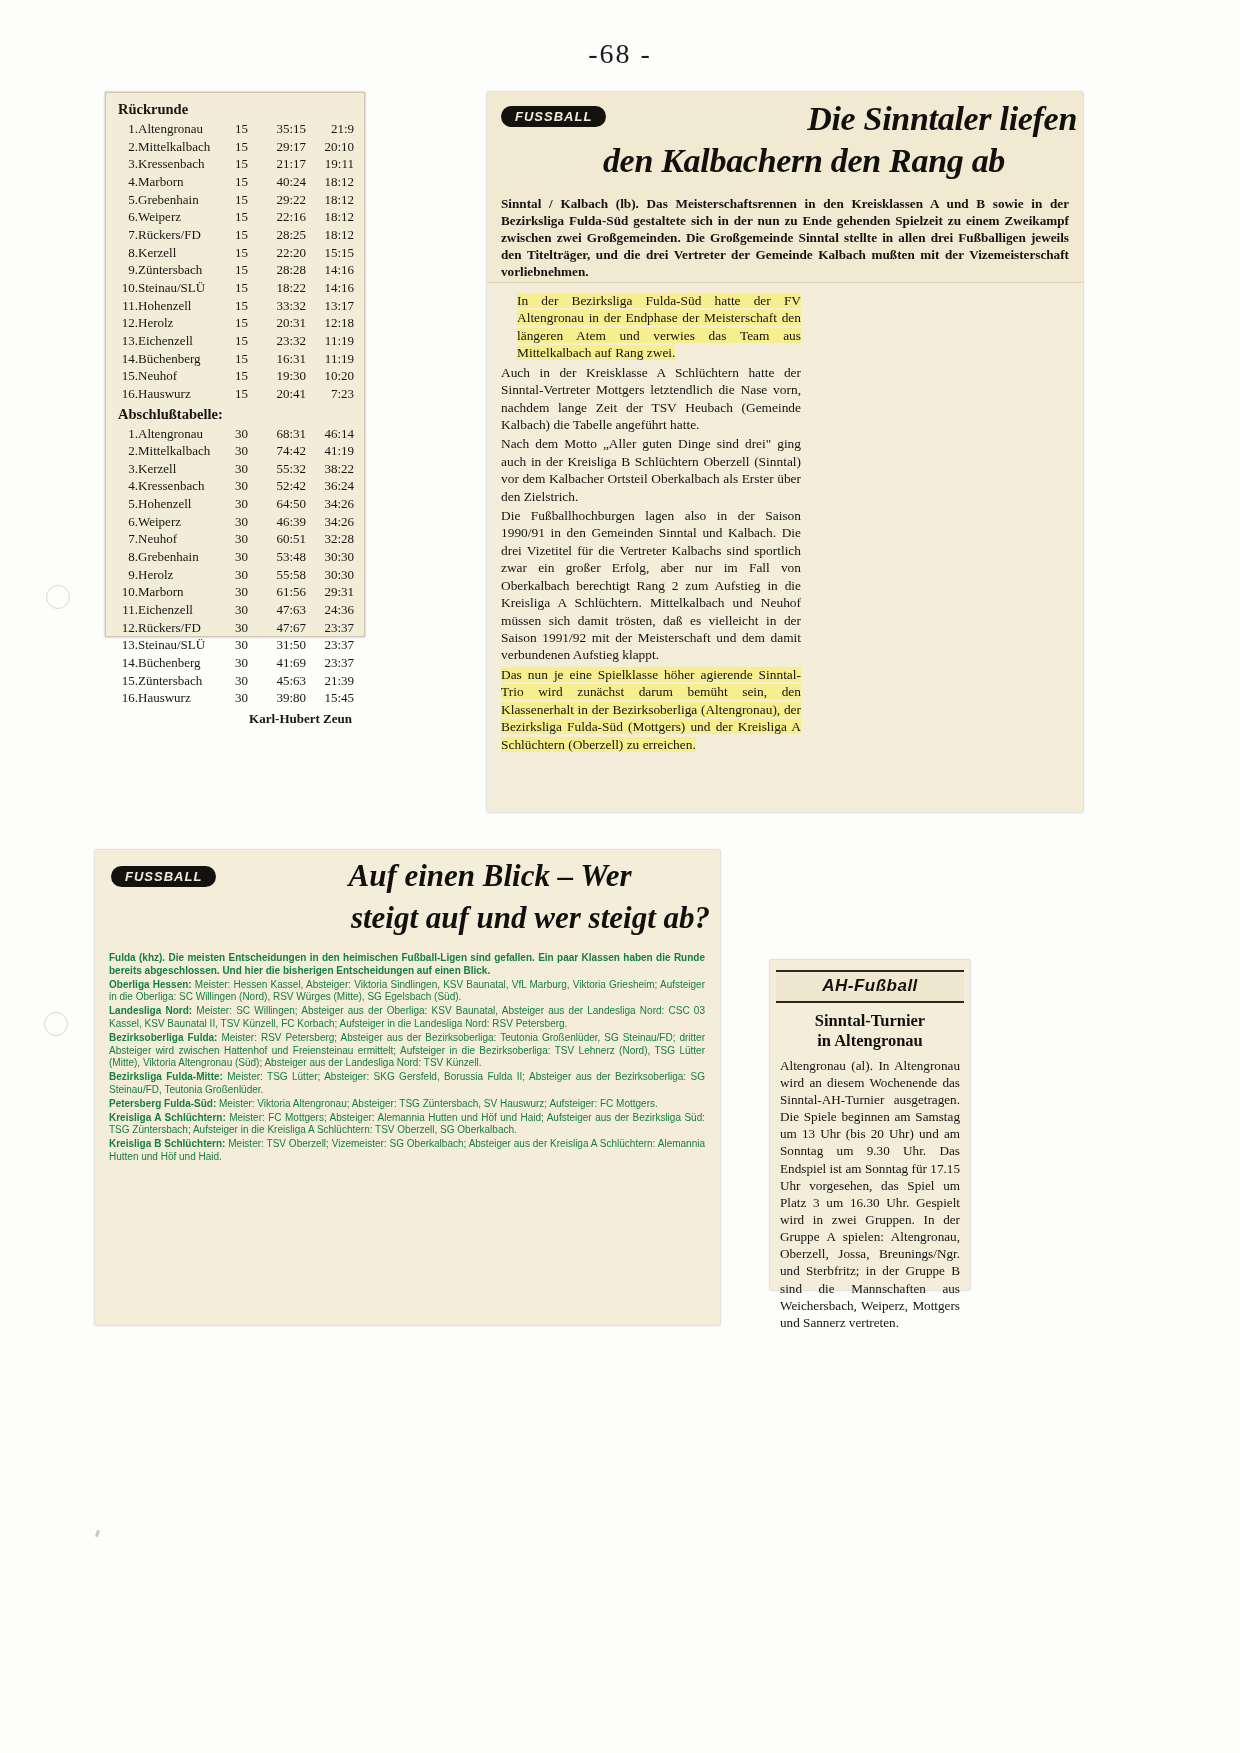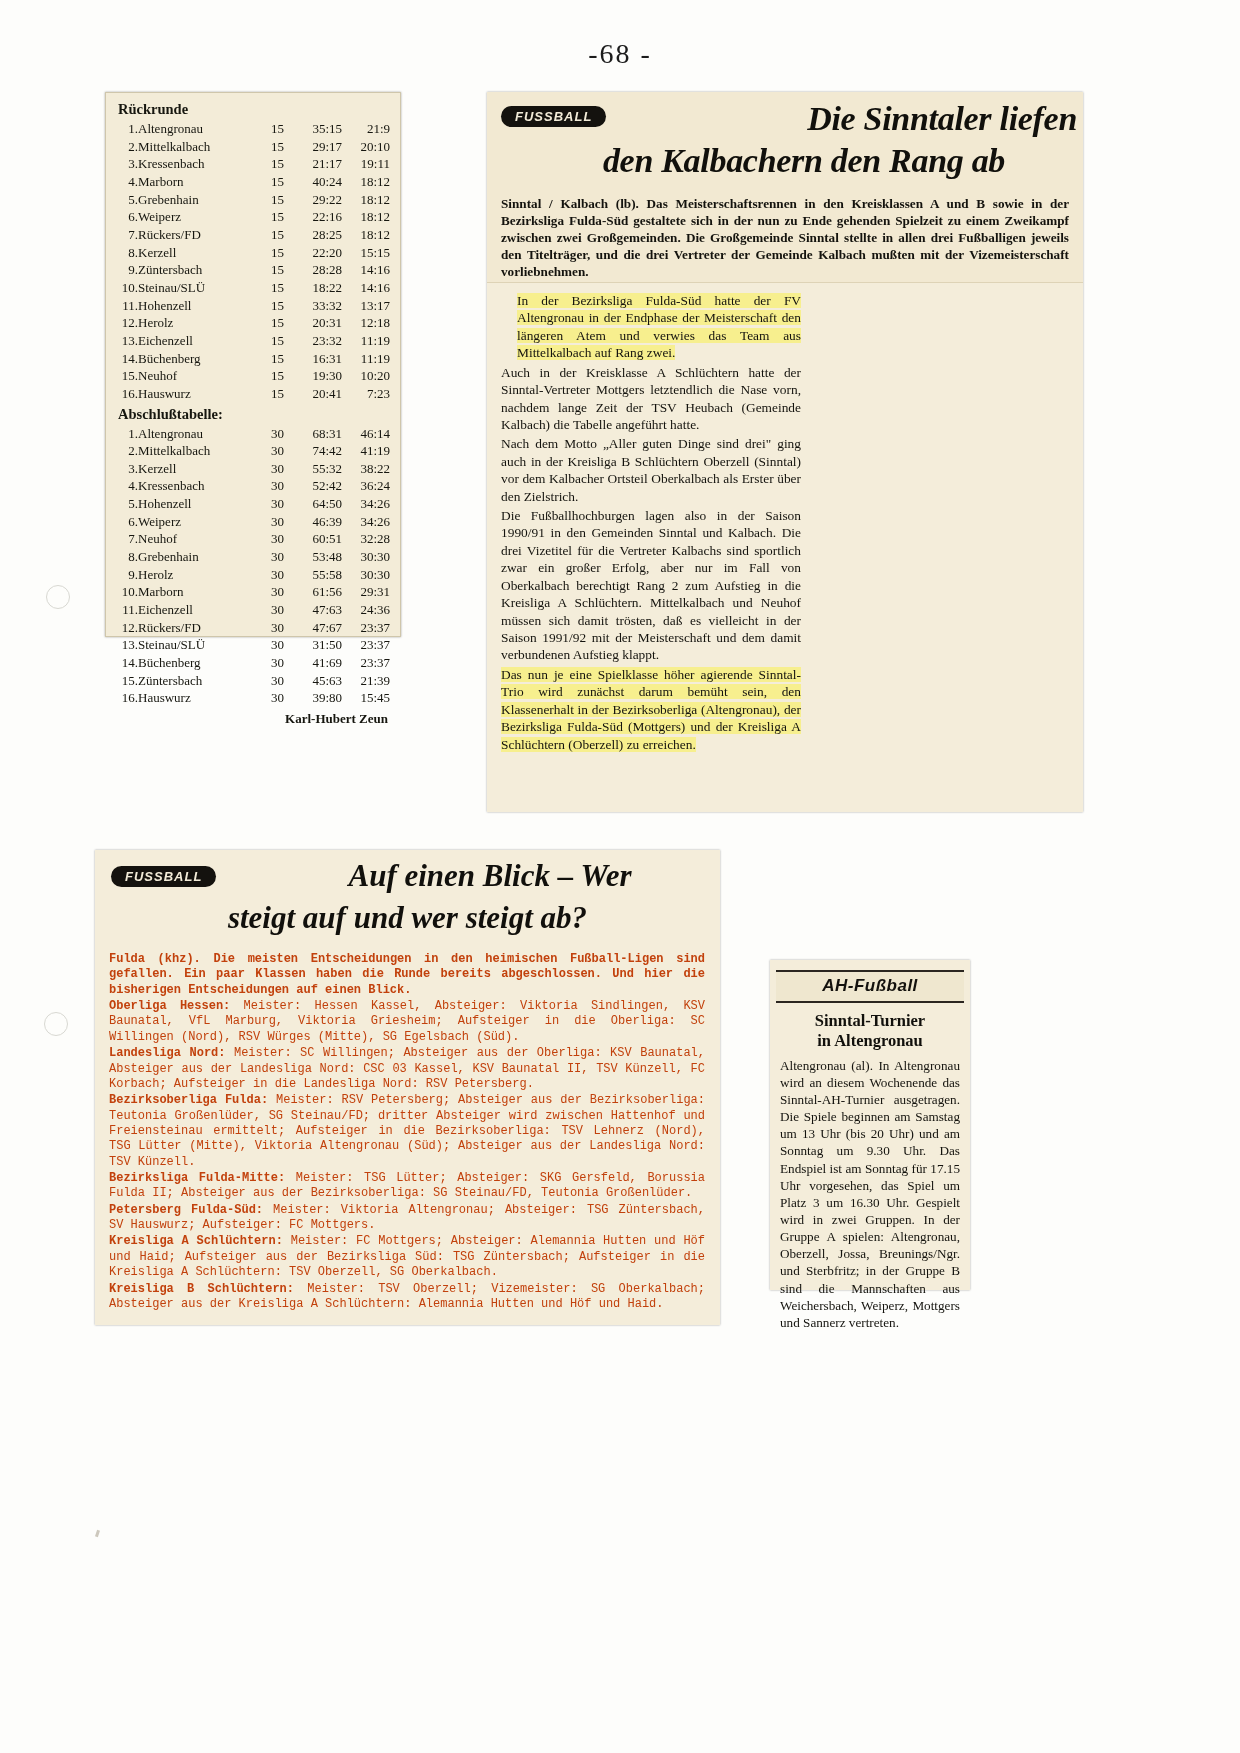--- a/index.html
+++ b/index.html
@@ -19,21 +19,21 @@
   
   .clipping{
     position:absolute;
     background:#f6efdc;
     box-shadow:0 0 2px rgba(0,0,0,.35);
     box-sizing:border-box;
   }
   .clip-border{border:1px solid #cfc6ab;}
   
   #table-clip{
-    left:105px;top:92px;width:296px;height:545px;
+    left:105px;top:92px;width:260px;height:545px;
     padding:8px 10px 6px 10px;
     background:#f3ecd8;
   }
   .tbl-title{
     font-family:"Liberation Serif", serif;
     font-weight:bold;font-size:14.5px;color:#16160f;
     margin:0 0 2px 2px;
   }
   table.standings{
     border-collapse:collapse;width:100%;
@@ -91,22 +91,22 @@
   #blick-clip{
     left:95px;top:850px;width:625px;height:475px;
     background:#f4edda;
   }
   .headline2{
     font-family:"Liberation Serif", serif;
     font-weight:bold;font-style:italic;
     font-size:31px;line-height:1.15;color:#11100c;
   }
   .blick-body{
-    font-family:Liberation Mono, monospace;
-    font-size:12px;line-height:1.28;color:#c2410c;
+    font-family:Liberation Sans, sans-serif;
+    font-size:10px;line-height:1.28;color:#15803d;
     text-align:justify;
   }
   .blick-body b{font-weight:bold;}
   
   #ah-clip{
     left:770px;top:960px;width:200px;height:330px;
     background:#f4edda;
   }
   .ah-band{
     background:#efe7cf;border-top:2px solid #2b2620;border-bottom:2px solid #2b2620;
@@ -397,21 +397,21 @@
     <p class="body-col" style="margin:0 0 2px 0;">Die Fußballhochburgen lagen also in der Saison 1990/91 in den Gemeinden Sinntal und Kalbach. Die drei Vizetitel für die Vertreter Kalbachs sind sportlich zwar ein großer Erfolg, aber nur im Fall von Oberkalbach berechtigt Rang 2 zum Aufstieg in die Kreisliga A Schlüchtern. Mittelkalbach und Neuhof müssen sich damit trösten, daß es vielleicht in der Saison 1991/92 mit der Meisterschaft und dem damit verbundenen Aufstieg klappt.</p>
     <p class="body-col" style="margin:0;"><span class="hl">Das nun je eine Spielklasse höher agierende Sinntal-Trio wird zunächst darum bemüht sein, den Klassenerhalt in der Bezirksoberliga (Altengronau), der Bezirksliga Fulda-Süd (Mottgers) und der Kreisliga A Schlüchtern (Oberzell) zu erreichen.</span></p>
   </div>
 </div>
 
 <div class="clipping" id="blick-clip">
   <div style="position:absolute;left:16px;top:16px;">
     <span class="fussball-badge">FUSSBALL</span>
   </div>
   <div class="headline2" style="position:absolute;left:180px;top:8px;width:430px;text-align:center;">Auf einen Blick – Wer</div>
-  <div class="headline2" style="position:absolute;left:10px;top:50px;width:605px;text-align:center;">steigt auf und wer steigt ab?</div>
+  <div class="headline2" style="position:absolute;left:10px;top:50px;width:605px;text-align:right;">steigt auf und wer steigt ab?</div>
 
   <div style="position:absolute;left:14px;top:102px;width:596px;">
     <p class="blick-body" style="margin:0 0 1px 0;font-weight:bold;">Fulda (khz). Die meisten Entscheidungen in den heimischen Fußball-Ligen sind gefallen. Ein paar Klassen haben die Runde bereits abgeschlossen. Und hier die bisherigen Entscheidungen auf einen Blick.</p>
     <div id="blick-entries">
         <p class="blick-body" style="margin: 0px 0px 1px;"><b>Oberliga Hessen:</b><span> Meister: Hessen Kassel, Absteiger: Viktoria Sindlingen, KSV Baunatal, VfL Marburg, Viktoria Griesheim; Aufsteiger in die Oberliga: SC Willingen (Nord), RSV Würges (Mitte), SG Egelsbach (Süd).</span></p>
         <p class="blick-body" style="margin: 0px 0px 1px;"><b>Landesliga Nord:</b><span> Meister: SC Willingen; Absteiger aus der Oberliga: KSV Baunatal, Absteiger aus der Landesliga Nord: CSC 03 Kassel, KSV Baunatal II, TSV Künzell, FC Korbach; Aufsteiger in die Landesliga Nord: RSV Petersberg.</span></p>
         <p class="blick-body" style="margin: 0px 0px 1px;"><b>Bezirksoberliga Fulda:</b><span> Meister: RSV Petersberg; Absteiger aus der Bezirksoberliga: Teutonia Großenlüder, SG Steinau/FD; dritter Absteiger wird zwischen Hattenhof und Freiensteinau ermittelt; Aufsteiger in die Bezirksoberliga: TSV Lehnerz (Nord), TSG Lütter (Mitte), Viktoria Altengronau (Süd); Absteiger aus der Landesliga Nord: TSV Künzell.</span></p>
         <p class="blick-body" style="margin: 0px 0px 1px;"><b>Bezirksliga Fulda-Mitte:</b><span> Meister: TSG Lütter; Absteiger: SKG Gersfeld, Borussia Fulda II; Absteiger aus der Bezirksoberliga: SG Steinau/FD, Teutonia Großenlüder.</span></p>
         <p class="blick-body" style="margin: 0px 0px 1px;"><b>Petersberg Fulda-Süd:</b><span> Meister: Viktoria Altengronau; Absteiger: TSG Züntersbach, SV Hauswurz; Aufsteiger: FC Mottgers.</span></p>
         <p class="blick-body" style="margin: 0px 0px 1px;"><b>Kreisliga A Schlüchtern:</b><span> Meister: FC Mottgers; Absteiger: Alemannia Hutten und Höf und Haid; Aufsteiger aus der Bezirksliga Süd: TSG Züntersbach; Aufsteiger in die Kreisliga A Schlüchtern: TSV Oberzell, SG Oberkalbach.</span></p>

